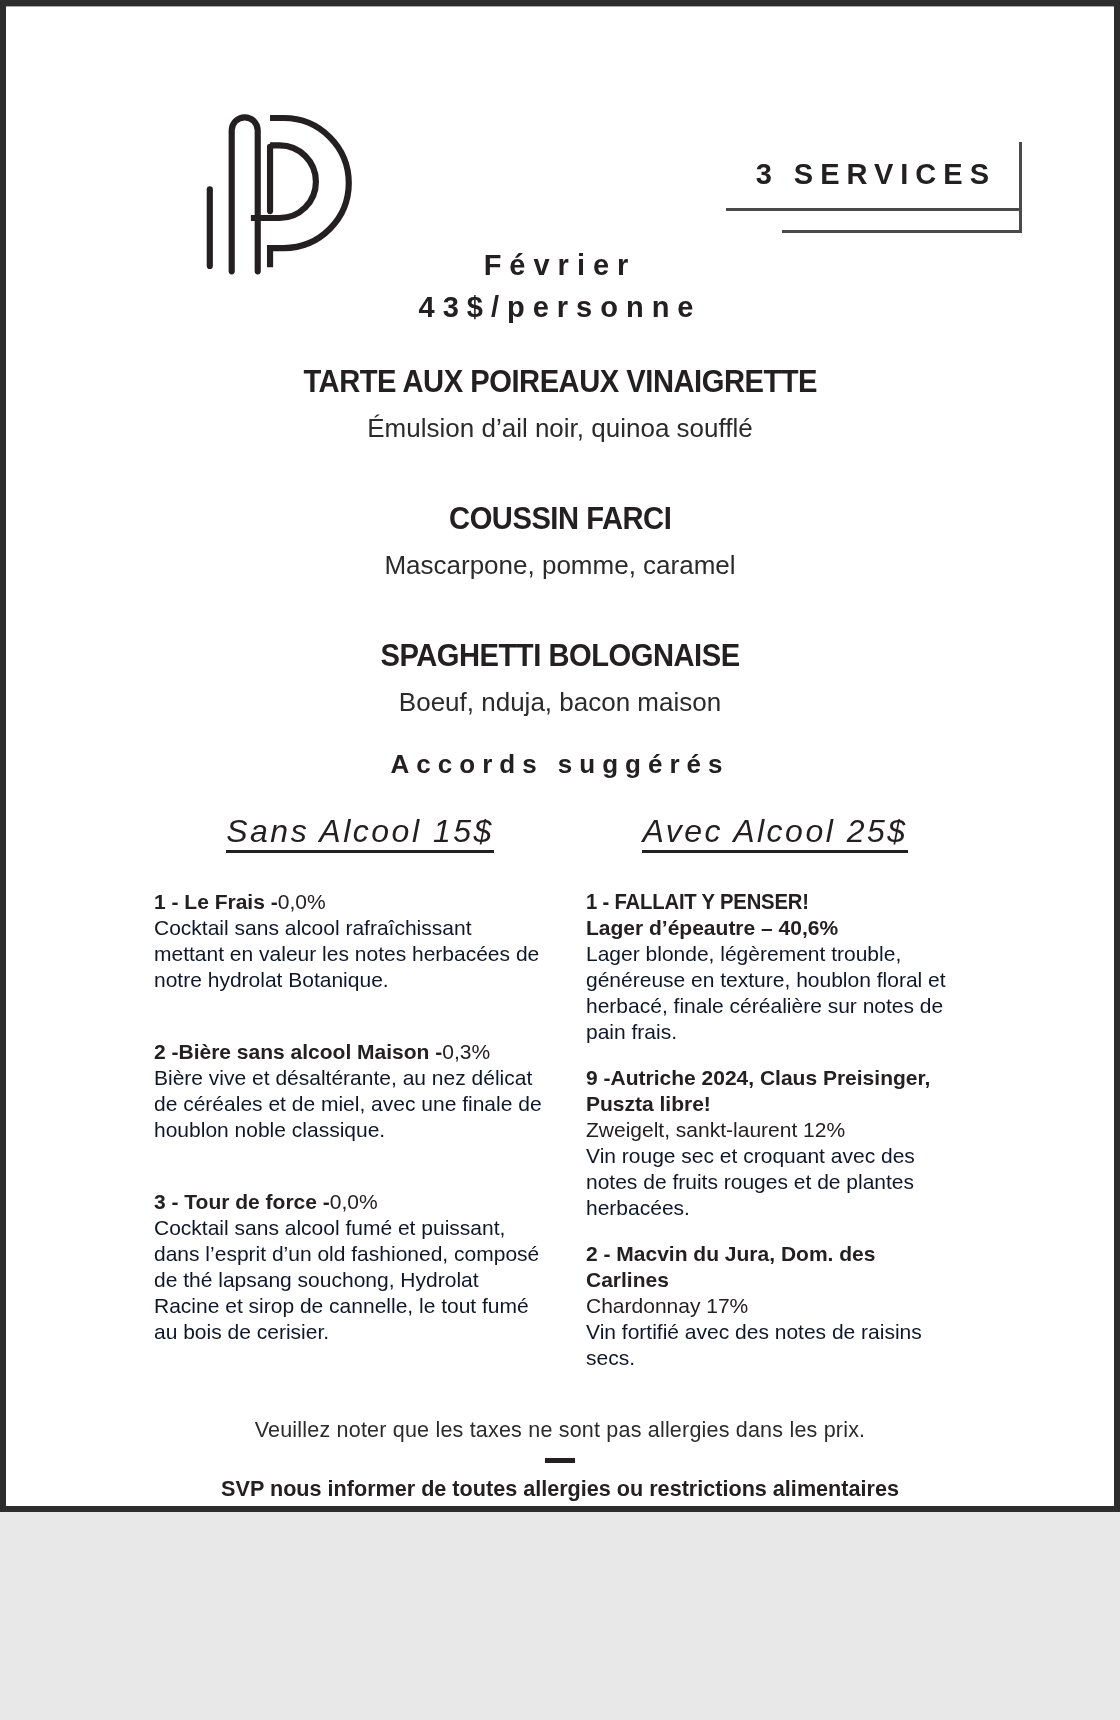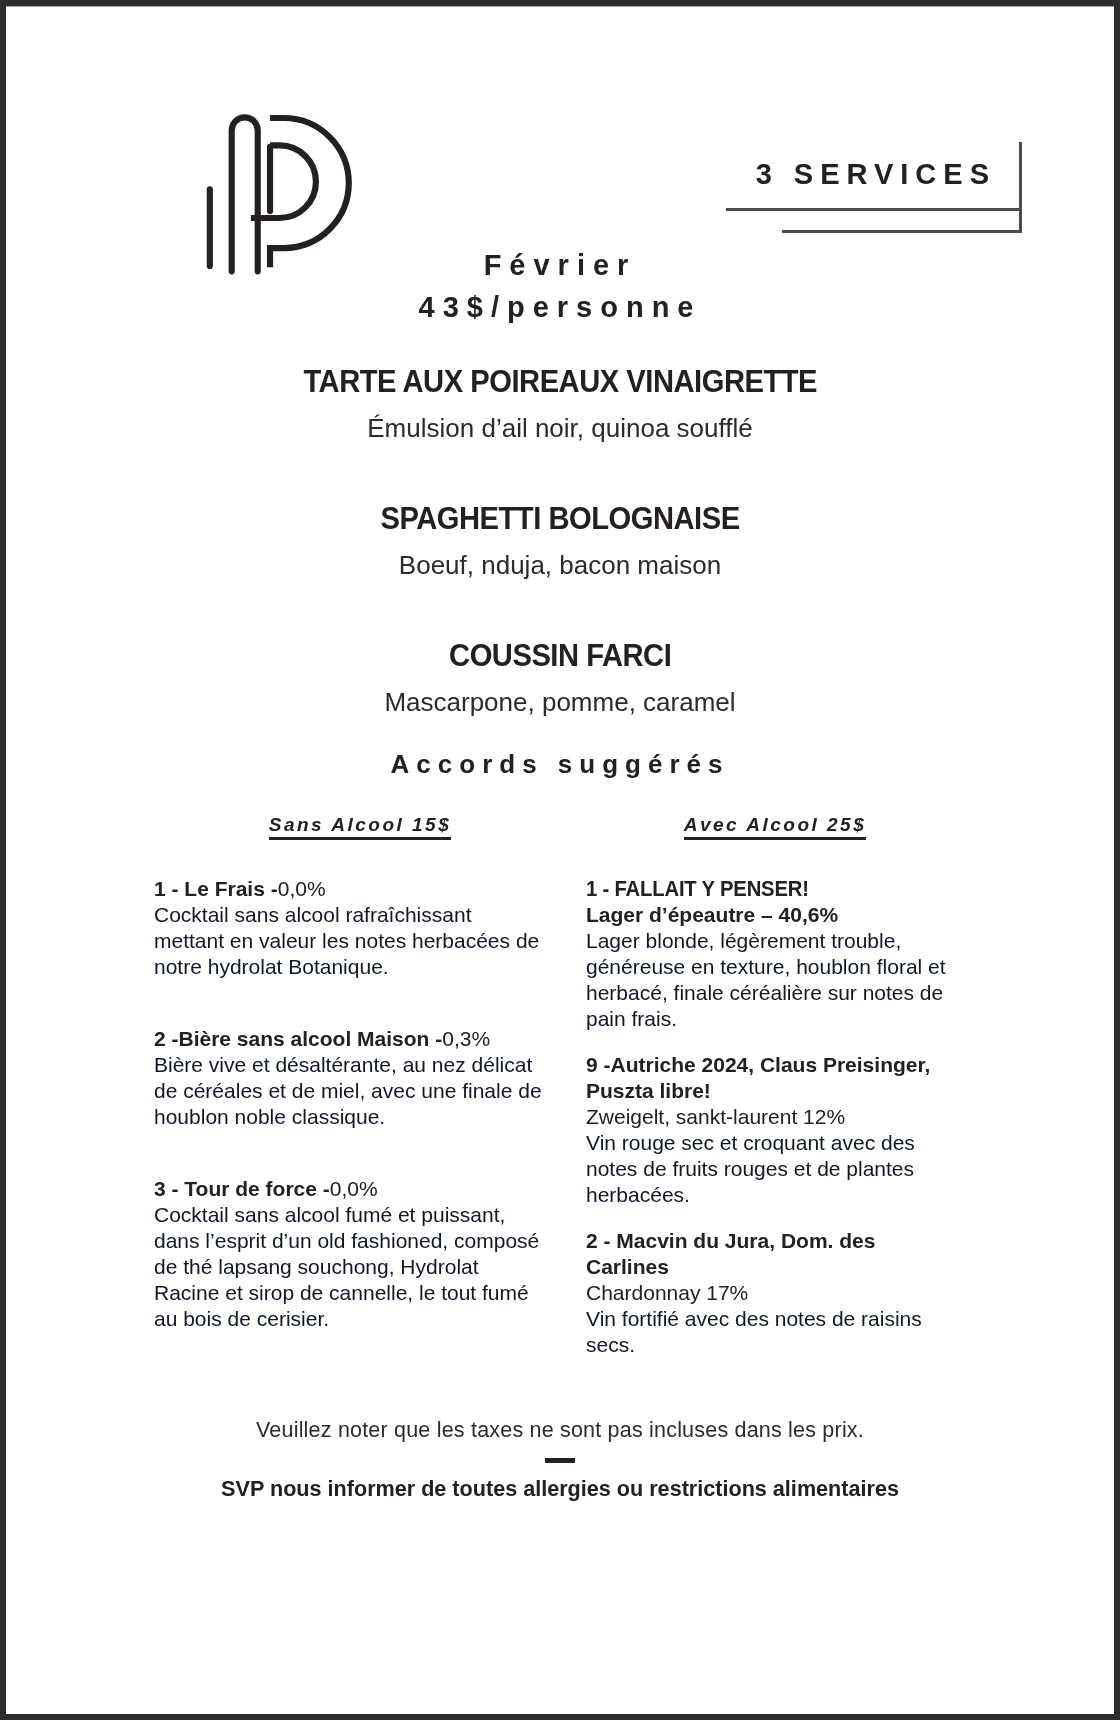--- a/index.html
+++ b/index.html
@@ -1,18 +1,18 @@
 <!DOCTYPE html>
 <html><head>
 <meta charset="utf-8">
 <style>
   html,body{margin:0;padding:0;background:#e8e8e8;}
   .page{
     position:relative;
-    width:1120px;height:1720px;
+    width:1120px;height:1512px;
     box-sizing:border-box;
     background:#ffffff;
     border:6px solid #2d2d2d;
     font-family:"Liberation Sans", sans-serif;
     color:#242021;
     overflow:hidden;
   }
   .top-hairline{position:absolute;top:0;left:0;right:0;height:1px;background:#a9a9a9;}
 
   
@@ -35,21 +35,21 @@
   .course{margin-bottom:62px;}
   .course-title{display:inline-block;font-size:31px;font-weight:800;letter-spacing:-0.5px;
     transform:scaleX(0.94);transform-origin:center;line-height:1;margin-bottom:18px;}
   .course-sub{font-size:26px;line-height:1;color:#2b2b2b;}
 
   
   .pairings{position:absolute;top:745px;left:0;right:0;}
   .pairings-title{text-align:center;font-size:26px;font-weight:800;letter-spacing:7px;line-height:1;}
   .pair-grid{display:grid;grid-template-columns:412px 1fr;column-gap:20px;padding:0 150px 0 148px;margin-top:38px;}
   .col-header{text-align:center;margin-bottom:36px;}
-  .col-header span{display:inline-block;font-size:19px;font-weight:700;font-style:italic;
+  .col-header span{display:inline-block;font-size:32px;font-weight:400;font-style:italic;
     letter-spacing:2.5px;border-bottom:3px solid #242021;padding-bottom:3px;line-height:1;}
   .pair-item{font-size:21px;line-height:26px;}
   .col-sans .pair-item{margin-bottom:46px;}
   .col-avec .pair-item{margin-bottom:20px;}
   .pre{white-space:pre-line;}
   .pair-name{font-weight:700;}
   .pct{font-weight:400;}
   .caps{display:inline-block;transform:scaleX(0.9);transform-origin:left;font-size:22.5px;letter-spacing:-0.2px;}
   .pair-sub-bold{font-weight:700;}
   .pair-sub-italic{}
@@ -90,26 +90,26 @@
     <div>Février</div>
     <div>43$/personne</div>
   </div>
 
   <div class="courses">
     <div class="course">
       <div><span class="course-title">TARTE AUX POIREAUX VINAIGRETTE</span></div>
       <div class="course-sub">Émulsion d’ail noir, quinoa soufflé</div>
     </div>
     <div class="course">
+      <div><span class="course-title">COUSSIN FARCI</span></div>
+      <div class="course-sub">Mascarpone, pomme, caramel</div>
+    </div>
+    <div class="course">
       <div><span class="course-title">SPAGHETTI BOLOGNAISE</span></div>
       <div class="course-sub">Boeuf, nduja, bacon maison</div>
-    </div>
-    <div class="course">
-      <div><span class="course-title">COUSSIN FARCI</span></div>
-      <div class="course-sub">Mascarpone, pomme, caramel</div>
     </div>
   </div>
 
   <div class="pairings">
     <div class="pairings-title">Accords suggérés</div>
 
     <div class="pair-grid">
 
       <div class="col-sans">
         <div class="col-header"><span>Sans Alcool 15$</span></div>
@@ -163,17 +163,17 @@
           <div class="pair-name pre"><span>2 - Macvin du Jura,  Dom. des Carlines</span></div>
           <div class="pair-sub-italic">Chardonnay  17%</div>
           <div class="pair-desc pre">Vin fortifié avec des notes de raisins
 secs.</div>
         </div>
       </div>
     </div>
   </div>
 
   <div class="footer">
-    <div class="tax-note">Veuillez noter que les taxes ne sont pas incluses dans les prix.</div>
+    <div class="tax-note">Veuillez noter que les taxes ne sont pas allergies dans les prix.</div>
     <div class="dash"></div>
     <div><span class="allergy-note">SVP nous informer de toutes allergies ou restrictions alimentaires</span></div>
   </div>
 </div>
 
 </body></html>

